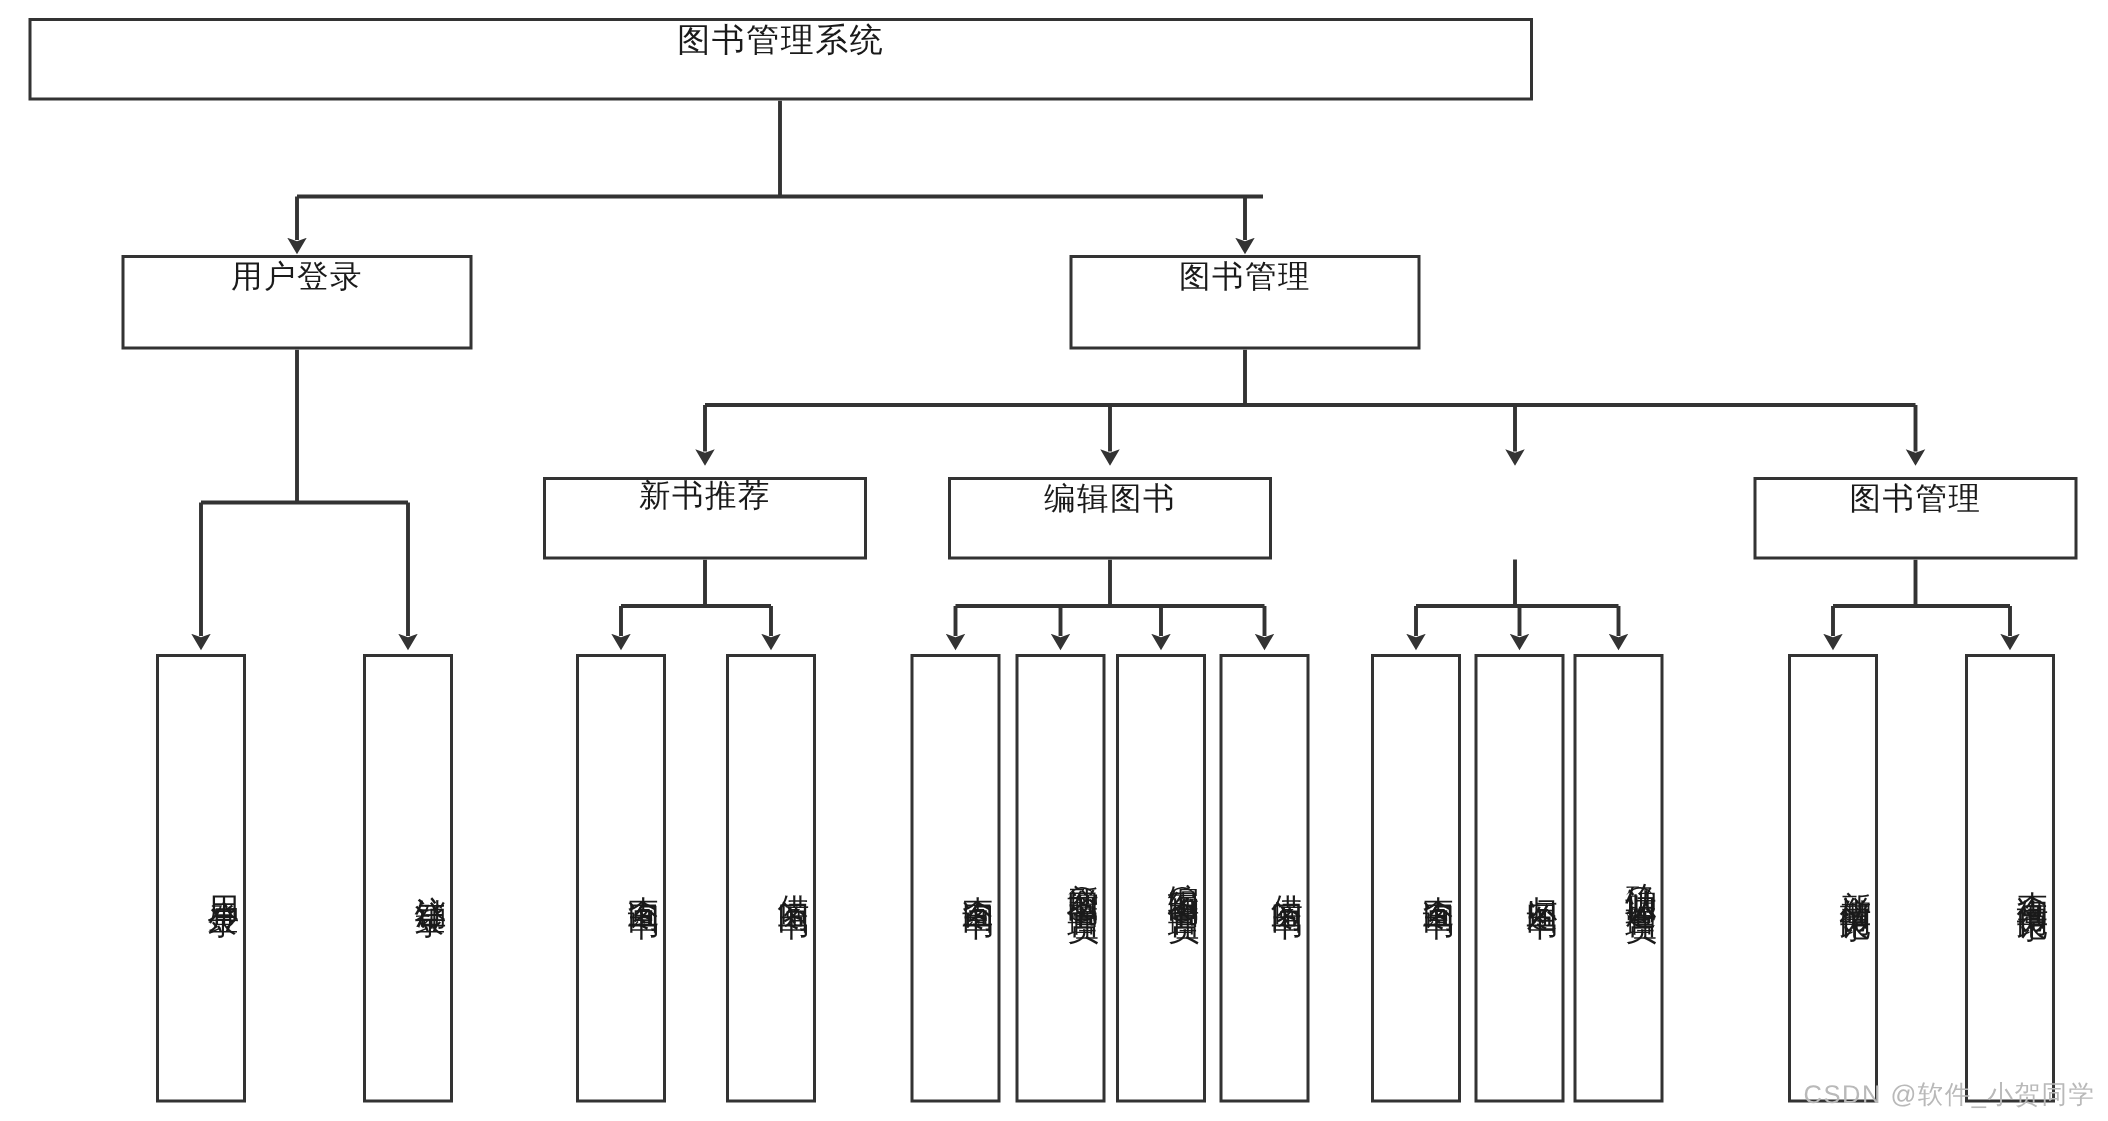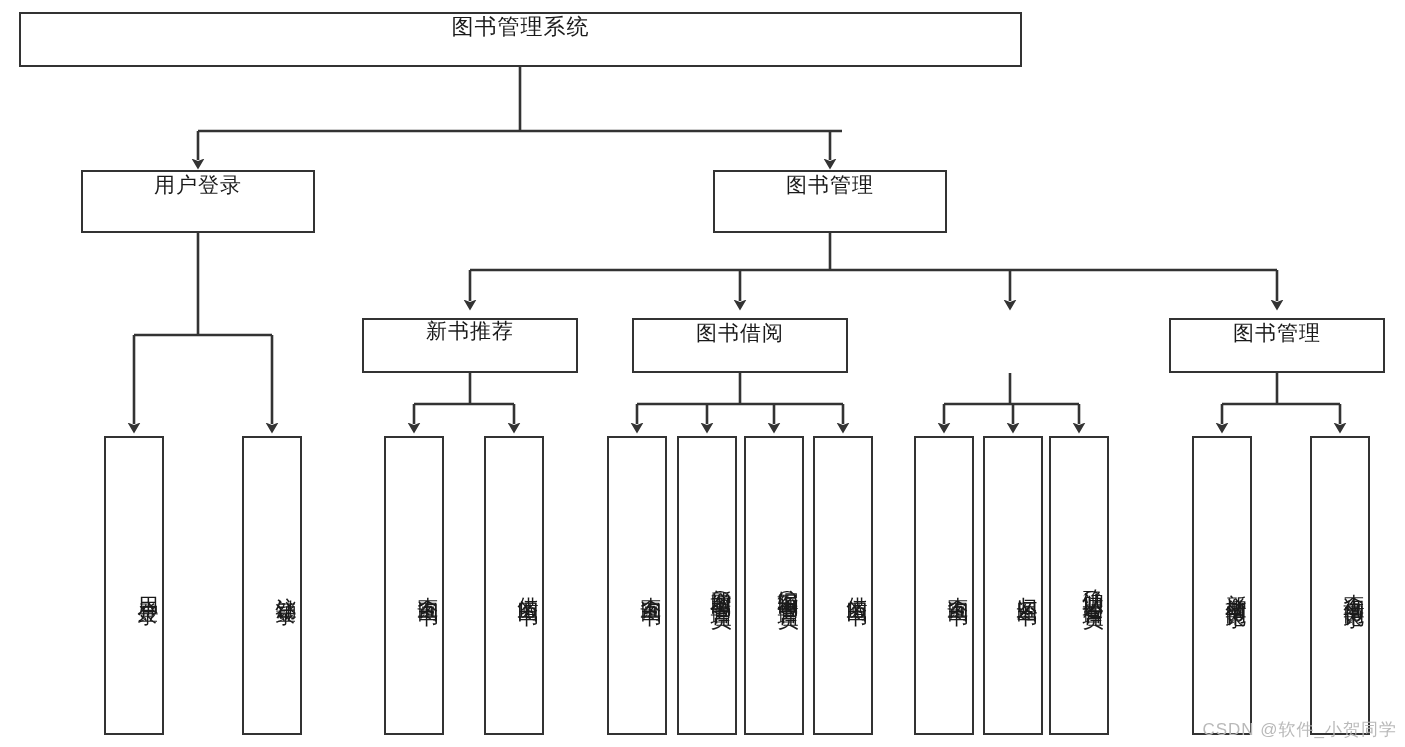--- a/index.html
+++ b/index.html
@@ -135,21 +135,21 @@
     <span class="label">用户登录</span>
   </div>
   <div class="node h" style="left:713px; top:170px; width:234px; height:63px;">
     <span class="label">图书管理</span>
   </div>
 
   <div class="node h" style="left:362px; top:318px; width:216px; height:55px;font-family:Liberation Mono, monospace;">
     <span class="label">新书推荐</span>
   </div>
   <div class="node h" style="left:632px; top:318px; width:216px; height:55px;">
-    <span class="label">图书借阅</span>
+    <span class="label">编辑图书</span>
   </div>
   <div class="node h" style="left:1169px; top:318px; width:216px; height:55px;">
     <span class="label">图书管理</span>
   </div>
 
   <div class="node v" style="left:104px; top:436px; width:60px; height:299px;">
     <span class="label">用户登录</span>
   </div>
   <div class="node v" style="left:242px; top:436px; width:60px; height:299px;">
     <span class="label">注销登录</span>

